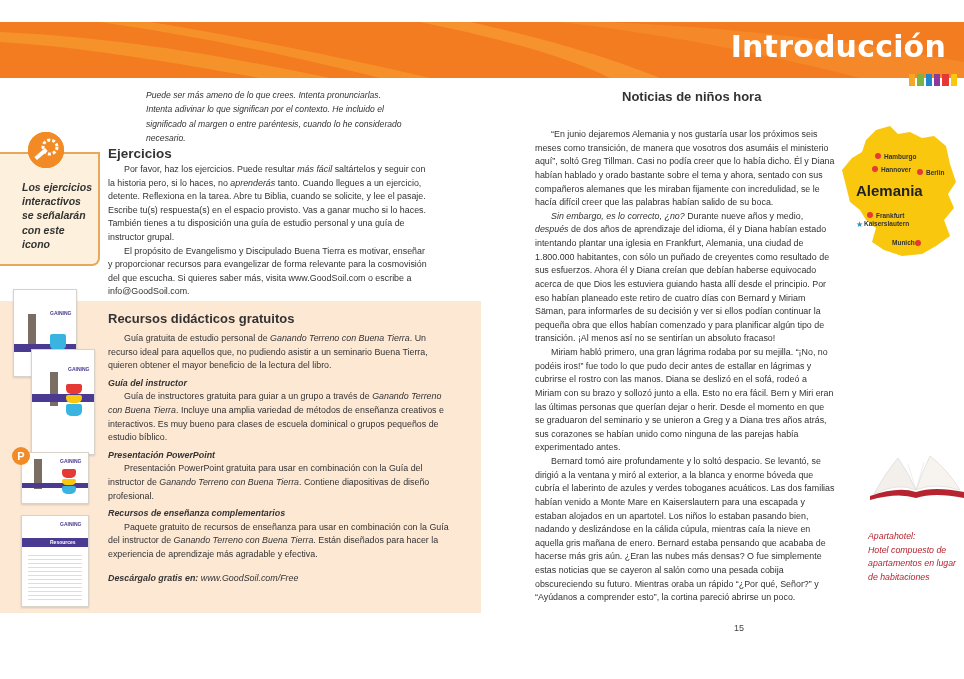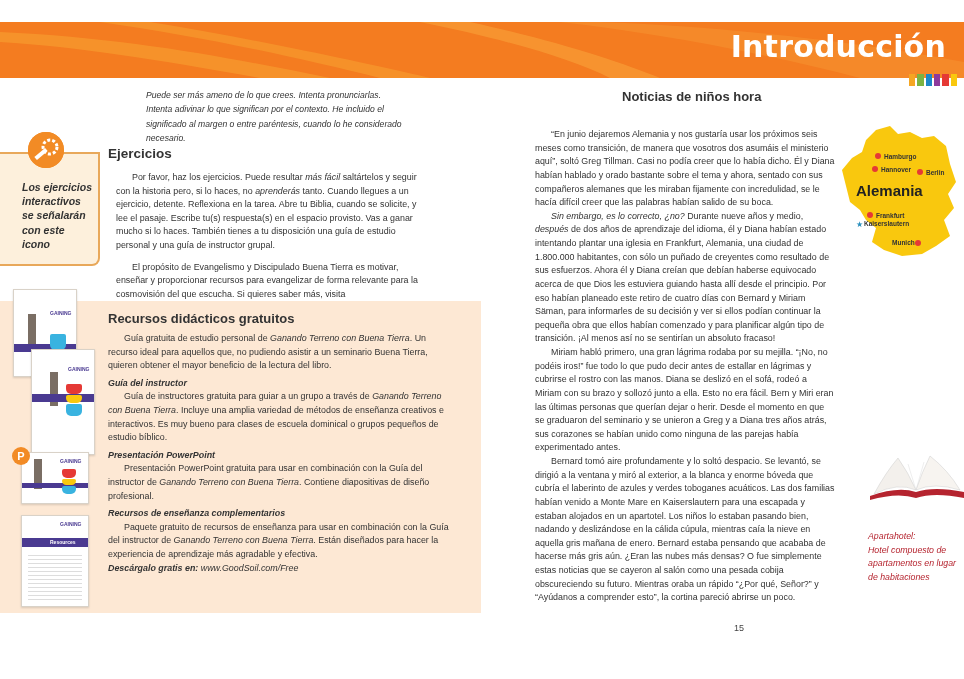--- a/index.html
+++ b/index.html
@@ -37,29 +37,29 @@
   .note-text {
     position: absolute; left: 22px; top: 180px; width: 72px; font-size: 10.5px; line-height: 14.2px;
     font-style: italic; font-weight: bold; color: #333;
   }
   .h-ejercicios {
     position: absolute; left: 108px; top: 146px; font-size: 13.5px; font-weight: bold; color: #333;
   }
   .body-text {
     position: absolute; left: 108px; top: 163px; width: 322px; font-size: 8.9px; line-height: 13.6px; color: #333;
   }
-  .indent { text-indent: 16px; margin: 8px; }
+  .indent { text-indent: 16px; margin: 0; }
   .resources-box {
     position: absolute; left: 0; top: 301px; width: 481px; height: 312px; background: #fde8d4;
   }
   .res-title { position: absolute; left: 108px; top: 311px; font-size: 13px; font-weight: bold; color: #333; }
   .res-body { position: absolute; left: 108px; top: 332px; width: 350px; font-size: 8.9px; line-height: 13.6px; color: #333; }
   .res-body h4 { margin: 4px 0 0 0; font-size: 8.9px; font-style: italic; font-weight: bold; }
   .res-body p { margin: 0; }
-  .res-body .download { margin-top: 0; font-style: italic; }
+  .res-body .download { margin-top: 10px; font-style: italic; }
 
   .thumb {
     position: absolute; background: #fff; border: 1px solid #d9d2c8; box-shadow: 0 1px 2px rgba(0,0,0,0.15);
   }
   .thumb .band { position: absolute; left: 0; right: 0; height: 8px; background: #4a3a91; }
   .thumb .gtitle { position: absolute; font-size: 5px; font-weight: bold; color: #4a3a91; }
   .thumb .mug { position: absolute; border-radius: 2px 2px 5px 5px; }
   .thumb .photos { position: absolute; width: 8px; background: #7a6e64; }
   .ppt-badge {
     position: absolute; left: 12px; top: 447px; width: 18px; height: 18px; border-radius: 50%; background: #f28b25;

